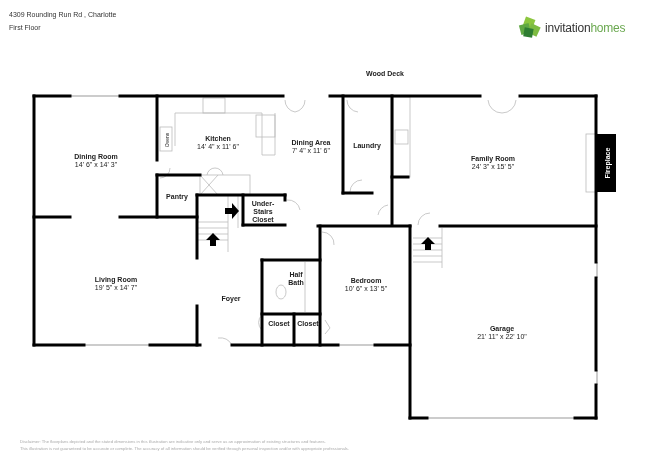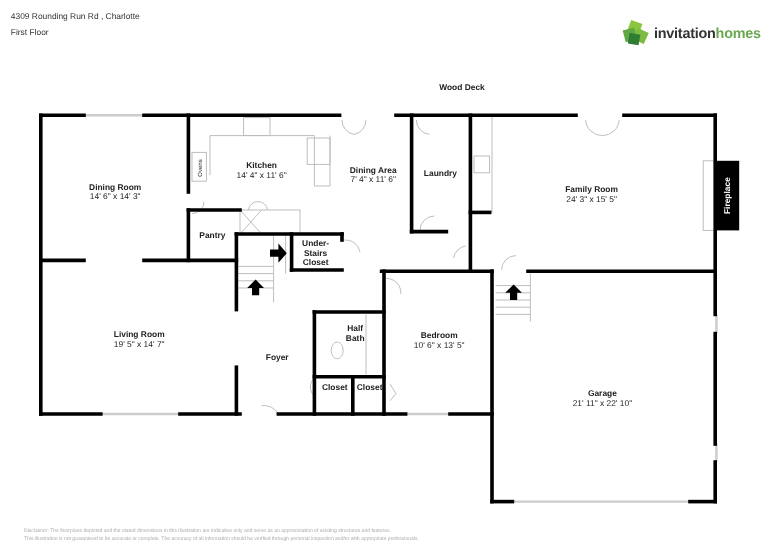--- a/index.html
+++ b/index.html
@@ -1,19 +1,19 @@
 <!DOCTYPE html>
 <html><head>
 <meta charset="utf-8">
 <style>
   html,body{margin:0;padding:0;background:#fff;}
   body{width:650px;height:460px;position:relative;overflow:hidden;font-family:"Liberation Sans",sans-serif;color:#222;}
   .hdr{position:absolute;left:9px;font-size:7px;color:#333;}
   .logo{position:absolute;left:518px;top:16px;display:flex;align-items:center;gap:3px;}
-  .logo-text{font-size:12px;font-weight:bold;color:#333;letter-spacing:-0.2px;}
+  .logo-text{font-size:12px;font-weight:normal;color:#333;letter-spacing:-0.2px;}
   .logo-text .g{color:#6aa84f;}
   .disc{position:absolute;left:20px;font-size:4.2px;color:#aaa;white-space:nowrap;}
   svg.plan{position:absolute;left:0;top:0;}
   .lbl{position:absolute;text-align:center;font-size:7px;line-height:8px;transform:translateX(-50%);white-space:nowrap;}
   .lbl .n{font-weight:bold;display:block;}
   .lbl .d{display:block;}
   .fp{position:absolute;left:597px;top:134px;width:19px;height:58px;background:#000;}
   .fp span{position:absolute;left:50%;top:50%;transform:translate(-50%,-50%) rotate(-90deg);color:#fff;font-size:7px;font-weight:bold;white-space:nowrap;}
   .ovens{position:absolute;left:162px;top:128px;width:10px;height:24px;}
   .ovens span{position:absolute;left:50%;top:50%;transform:translate(-50%,-50%) rotate(-90deg);font-size:5px;white-space:nowrap;}

